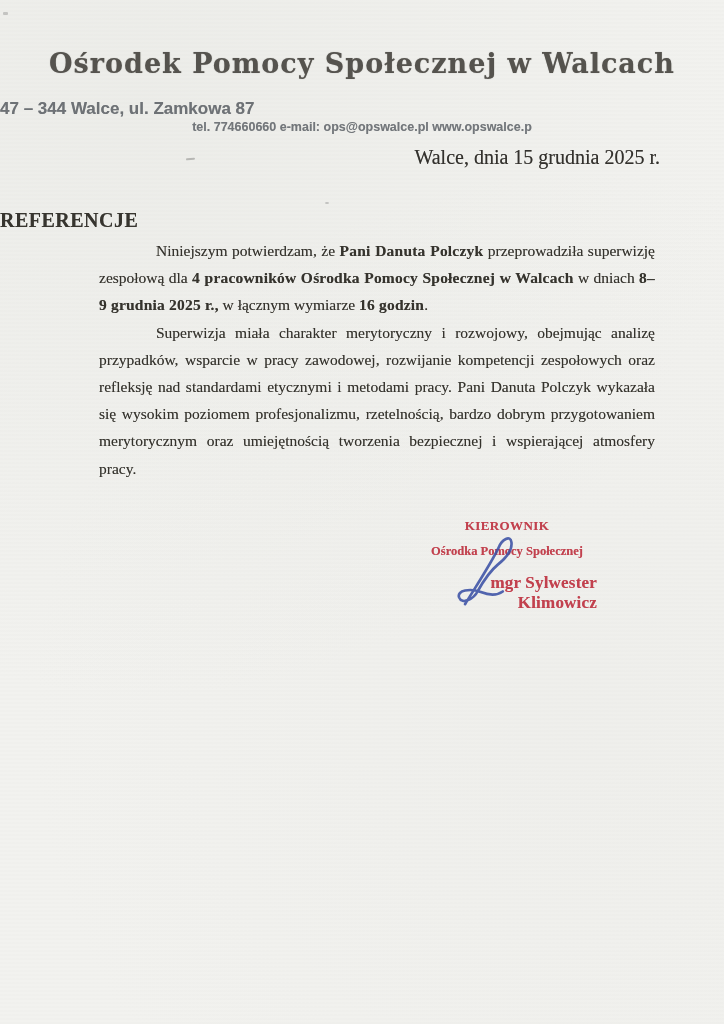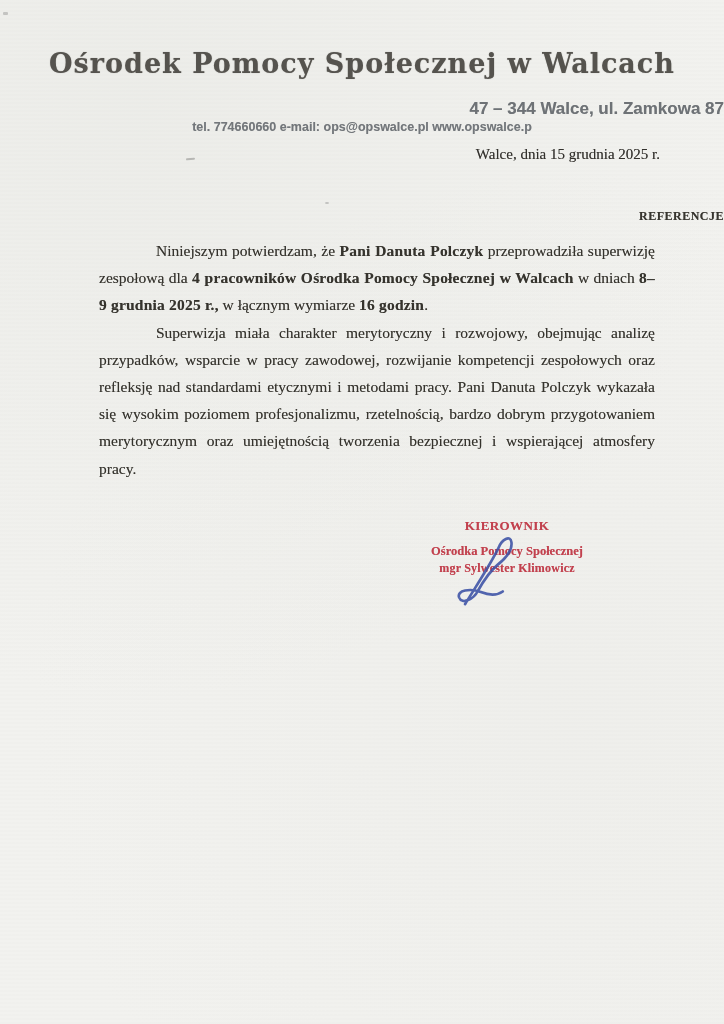--- a/index.html
+++ b/index.html
@@ -27,52 +27,52 @@
     font-family: "DejaVu Serif", serif;
     font-weight: 700;
     font-size: 27px;
     letter-spacing: 1px;
     color: #55534e;
     text-shadow: 0 0 1px rgba(85,83,78,0.45);
   }
   .addr1 {
     position: absolute;
     top: 99px; left: 0; right: 0;
-    text-align: right;
+    text-align: left;
     font-family: "Liberation Sans", sans-serif;
     font-weight: 700;
     font-size: 17px;
     color: #6e7276;
     text-shadow: 0 0 0.6px rgba(110,114,118,0.5);
   }
   .addr2 {
     position: absolute;
     top: 120px; left: 0; right: 0;
     text-align: center;
     font-family: "Liberation Sans", sans-serif;
     font-weight: 700;
     font-size: 12.5px;
     color: #73777b;
     text-shadow: 0 0 0.5px rgba(115,119,123,0.45);
   }
   
   .date-line {
     position: absolute;
     top: 146px; right: 64px;
-    font-size: 15px;
+    font-size: 20px;
     color: #33312d;
     text-shadow: 0 0 0.4px rgba(51,49,45,0.5);
   }
   
   .doc-title {
     position: absolute;
     top: 209px; left: 0; right: 0;
-    text-align: right;
+    text-align: left;
     font-weight: 700;
-    font-size: 12px;
+    font-size: 20px;
     letter-spacing: 0.5px;
     color: #37352f;
     text-shadow: 0 0 0.5px rgba(55,53,47,0.55);
   }
   .body-text {
     position: absolute;
     top: 237px; left: 85px;
     width: 556px;
     font-size: 15.5px;
     line-height: 27.2px;
@@ -90,21 +90,21 @@
     position: absolute;
     top: 518px; left: 417px;
     width: 180px;
     text-align: center;
     color: #c2414e;
     font-weight: 700;
     text-shadow: 0 0 0.6px rgba(194,65,78,0.55);
   }
   .stamp .role1 { font-size: 13px; letter-spacing: 0.4px; text-align: center; }
   .stamp .role2 { font-size: 12.5px; margin-top: 10px; }
-  .stamp .name  { font-size: 12px; margin-top: 2px; letter-spacing: 0.2px; }
+  .stamp .name  { font-size: 17px; margin-top: 14px; letter-spacing: 0.2px; text-align: right; }
   .handwritten {
     position: absolute;
     top: 531px; left: 447px;
     width: 92px; height: 80px;
     transform: rotate(-3deg);
     pointer-events: none;
   }
   
   .artifact-dash {
     position: absolute;

